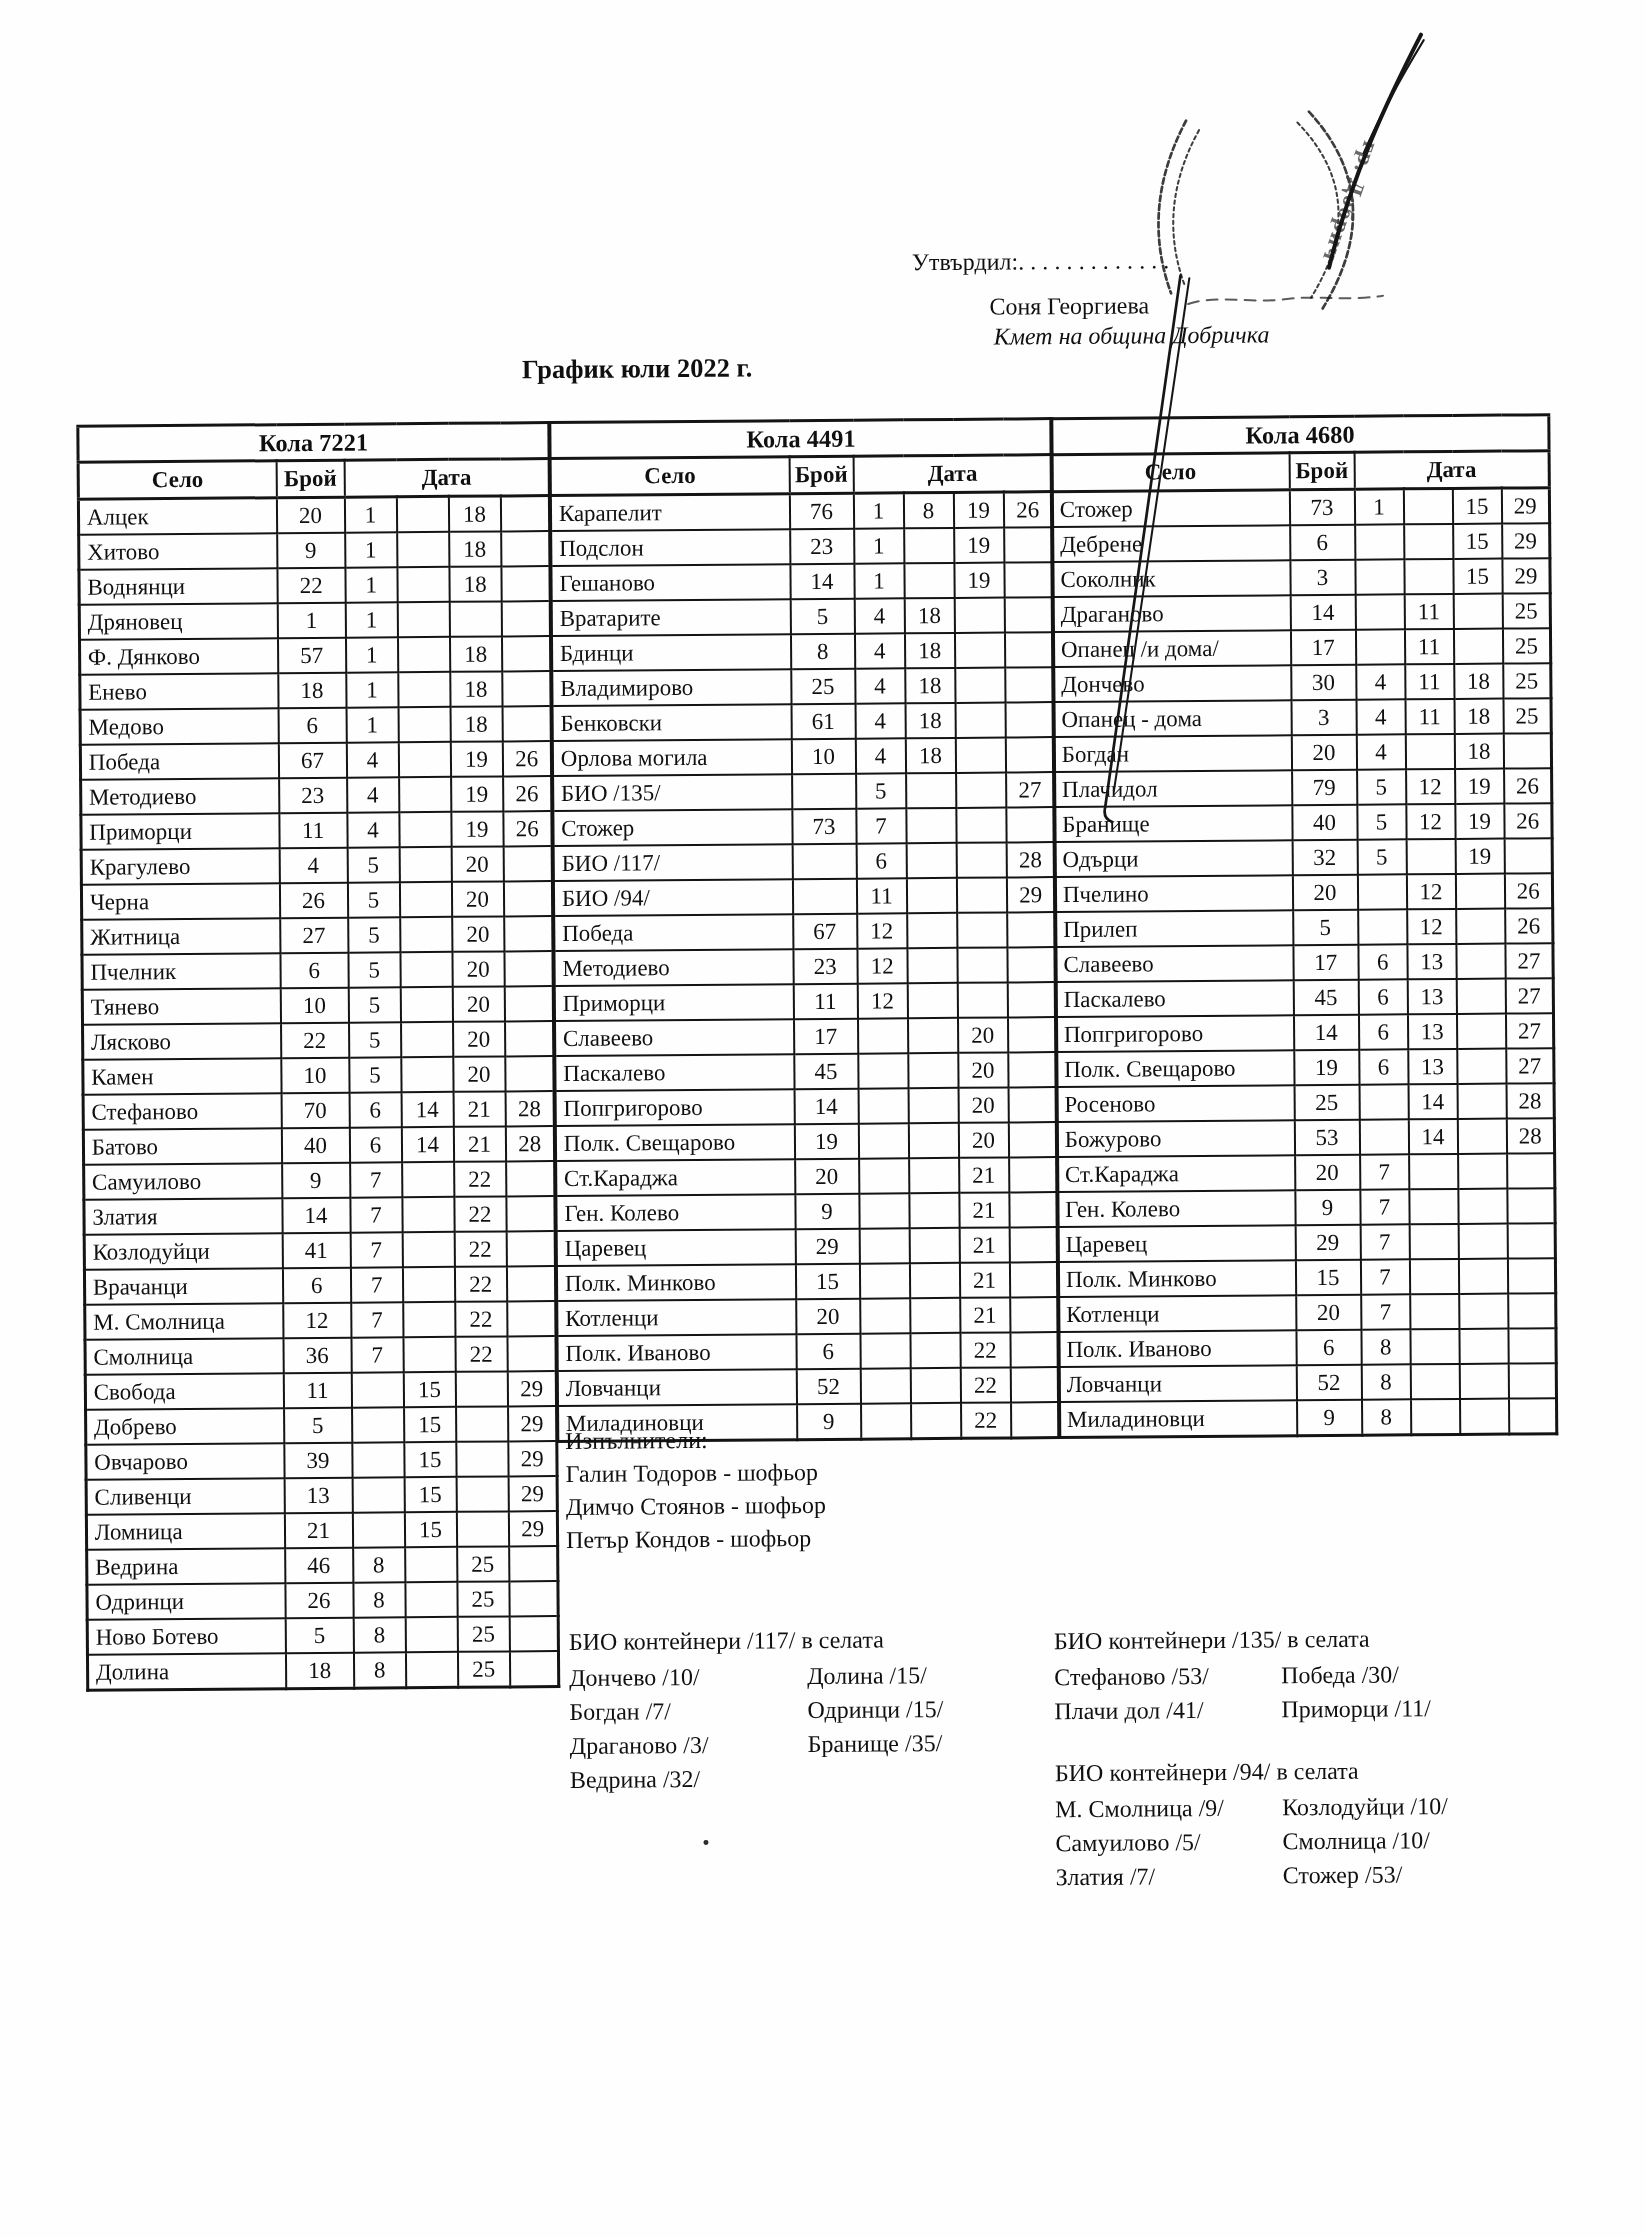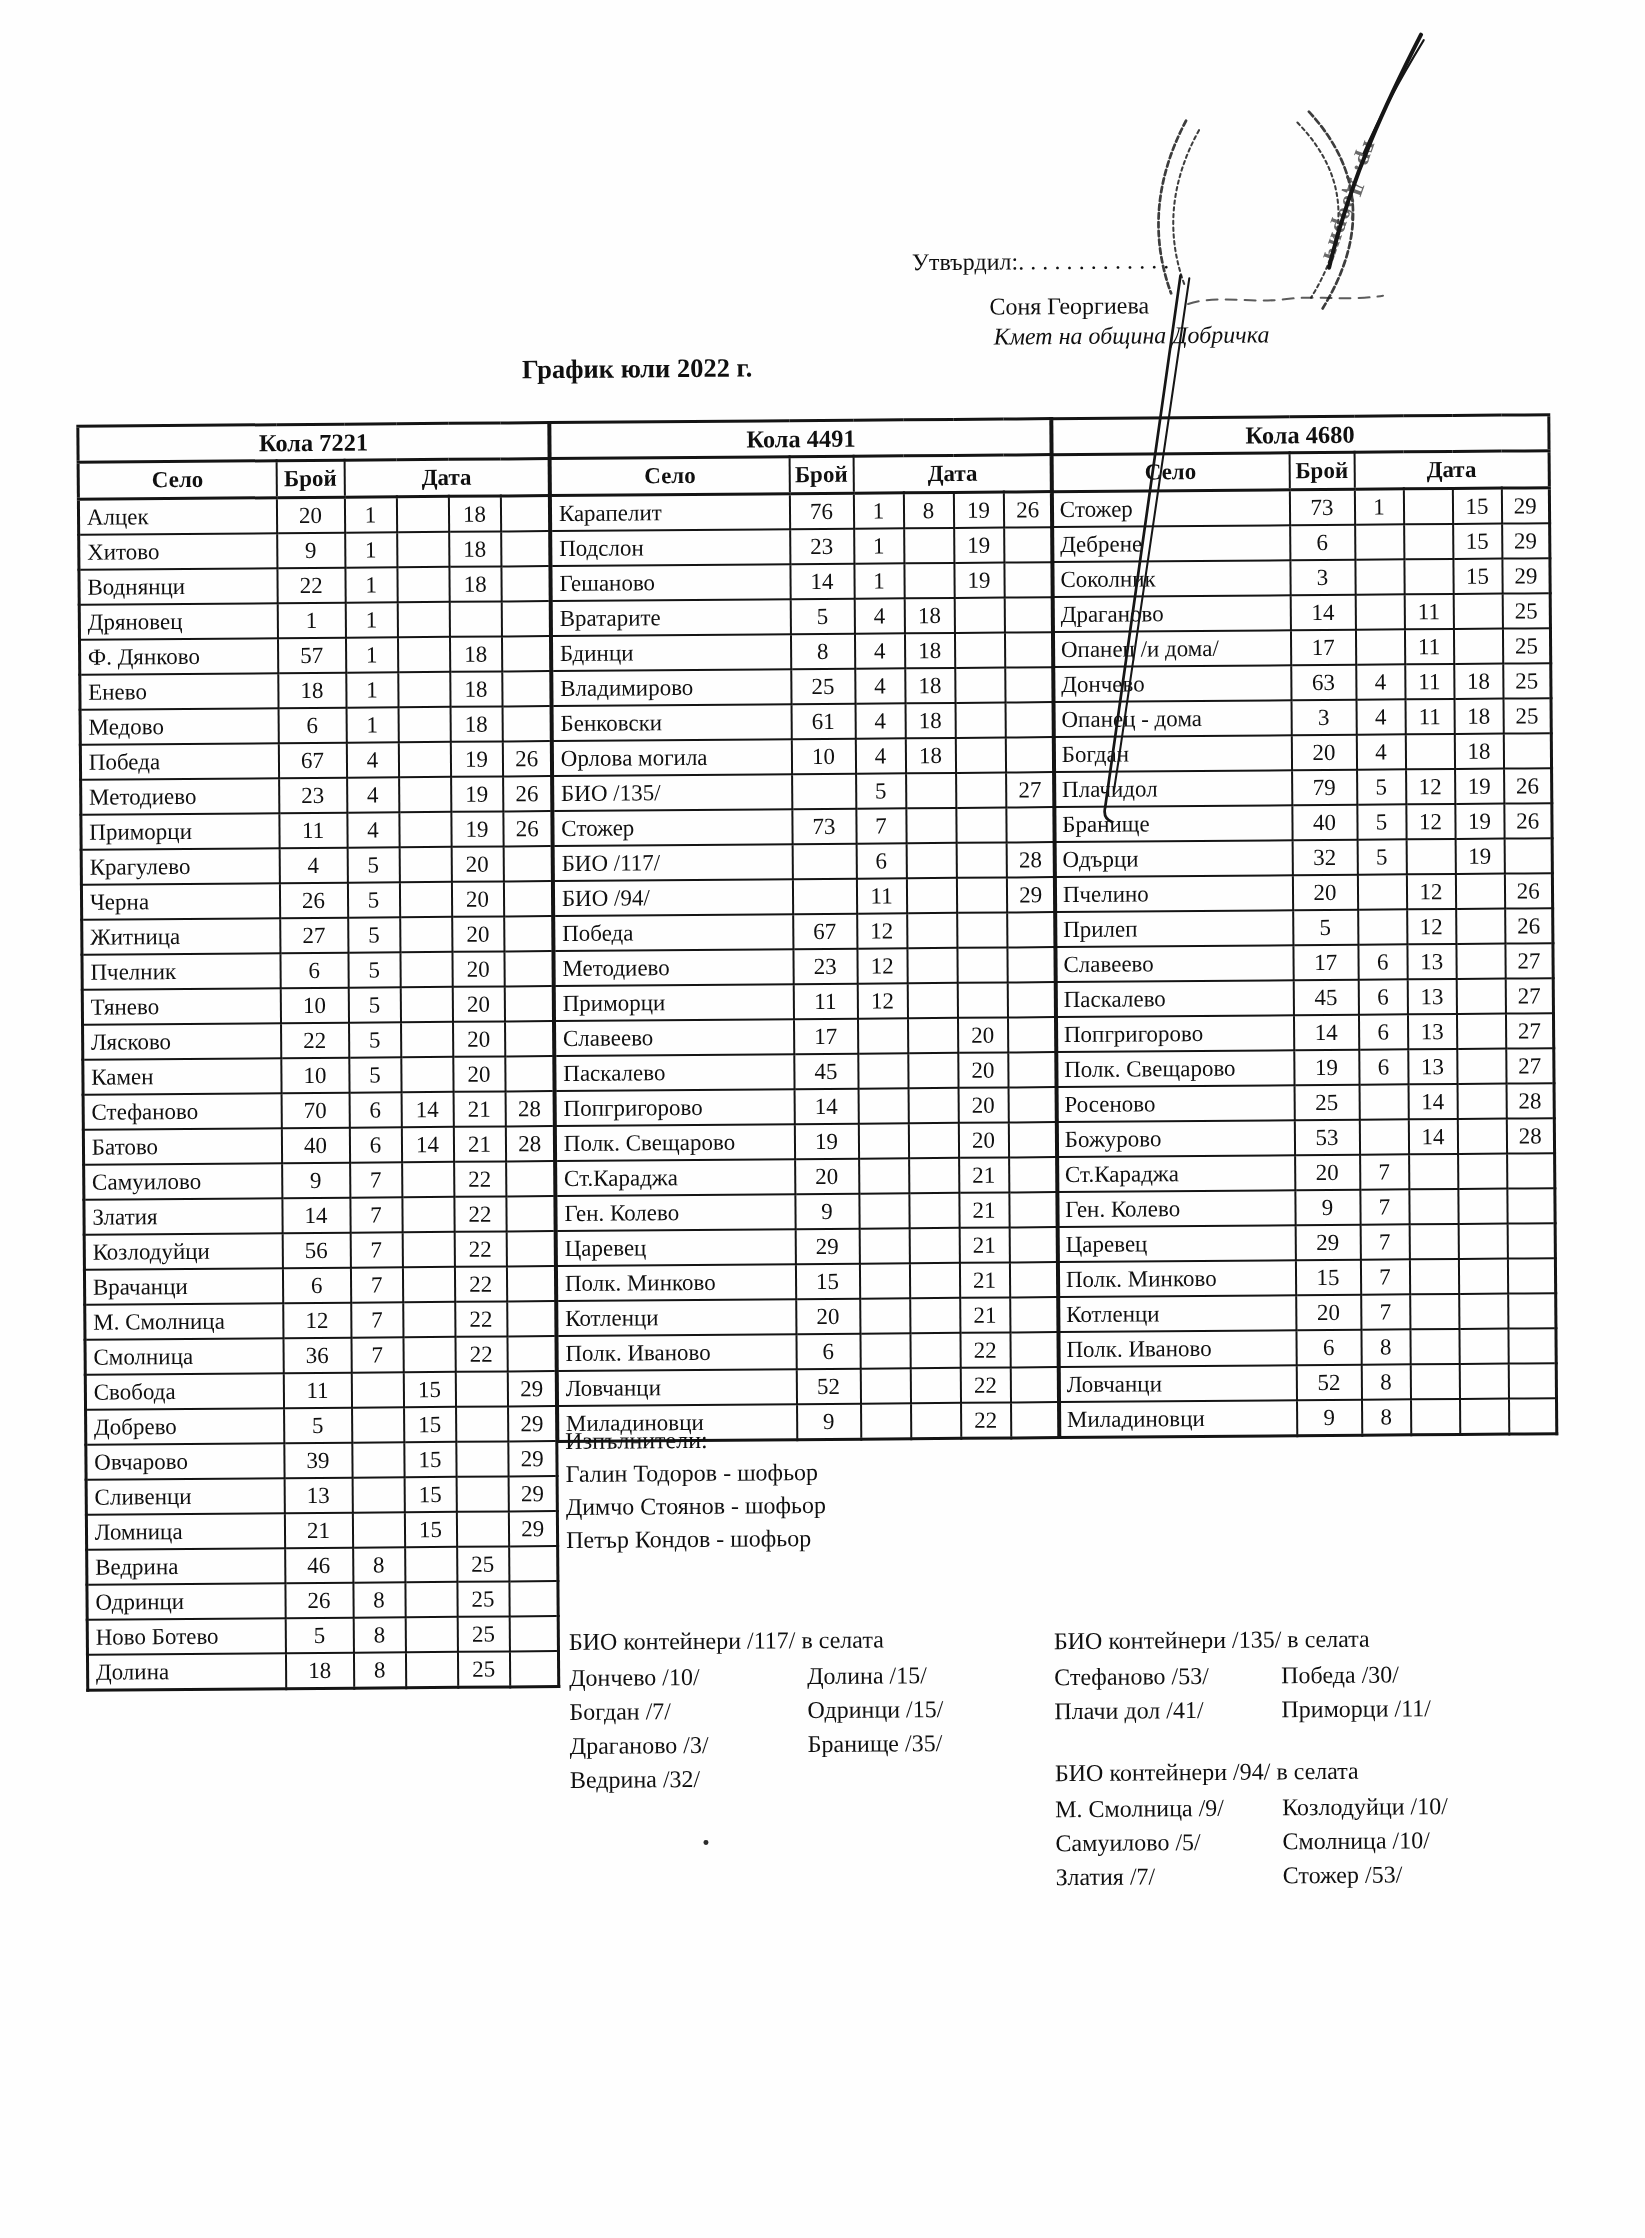--- a/index.html
+++ b/index.html
@@ -232,21 +232,21 @@
           <tr>
             <td class="village">Златия</td>
             <td class="count">14</td>
             <td class="date">7</td>
             <td class="date"></td>
             <td class="date">22</td>
             <td class="date"></td>
           </tr>
           <tr>
             <td class="village">Козлодуйци</td>
-            <td class="count">56</td>
+            <td class="count">41</td>
             <td class="date">7</td>
             <td class="date"></td>
             <td class="date">22</td>
             <td class="date"></td>
           </tr>
           <tr>
             <td class="village">Врачанци</td>
             <td class="count">6</td>
             <td class="date">7</td>
             <td class="date"></td>
@@ -638,21 +638,21 @@
           <tr>
             <td class="village">Опанец /и дома/</td>
             <td class="count">17</td>
             <td class="date"></td>
             <td class="date">11</td>
             <td class="date"></td>
             <td class="date">25</td>
           </tr>
           <tr>
             <td class="village">Дончево</td>
-            <td class="count">63</td>
+            <td class="count">30</td>
             <td class="date">4</td>
             <td class="date">11</td>
             <td class="date">18</td>
             <td class="date">25</td>
           </tr>
           <tr>
             <td class="village">Опанец - дома</td>
             <td class="count">3</td>
             <td class="date">4</td>
             <td class="date">11</td>

